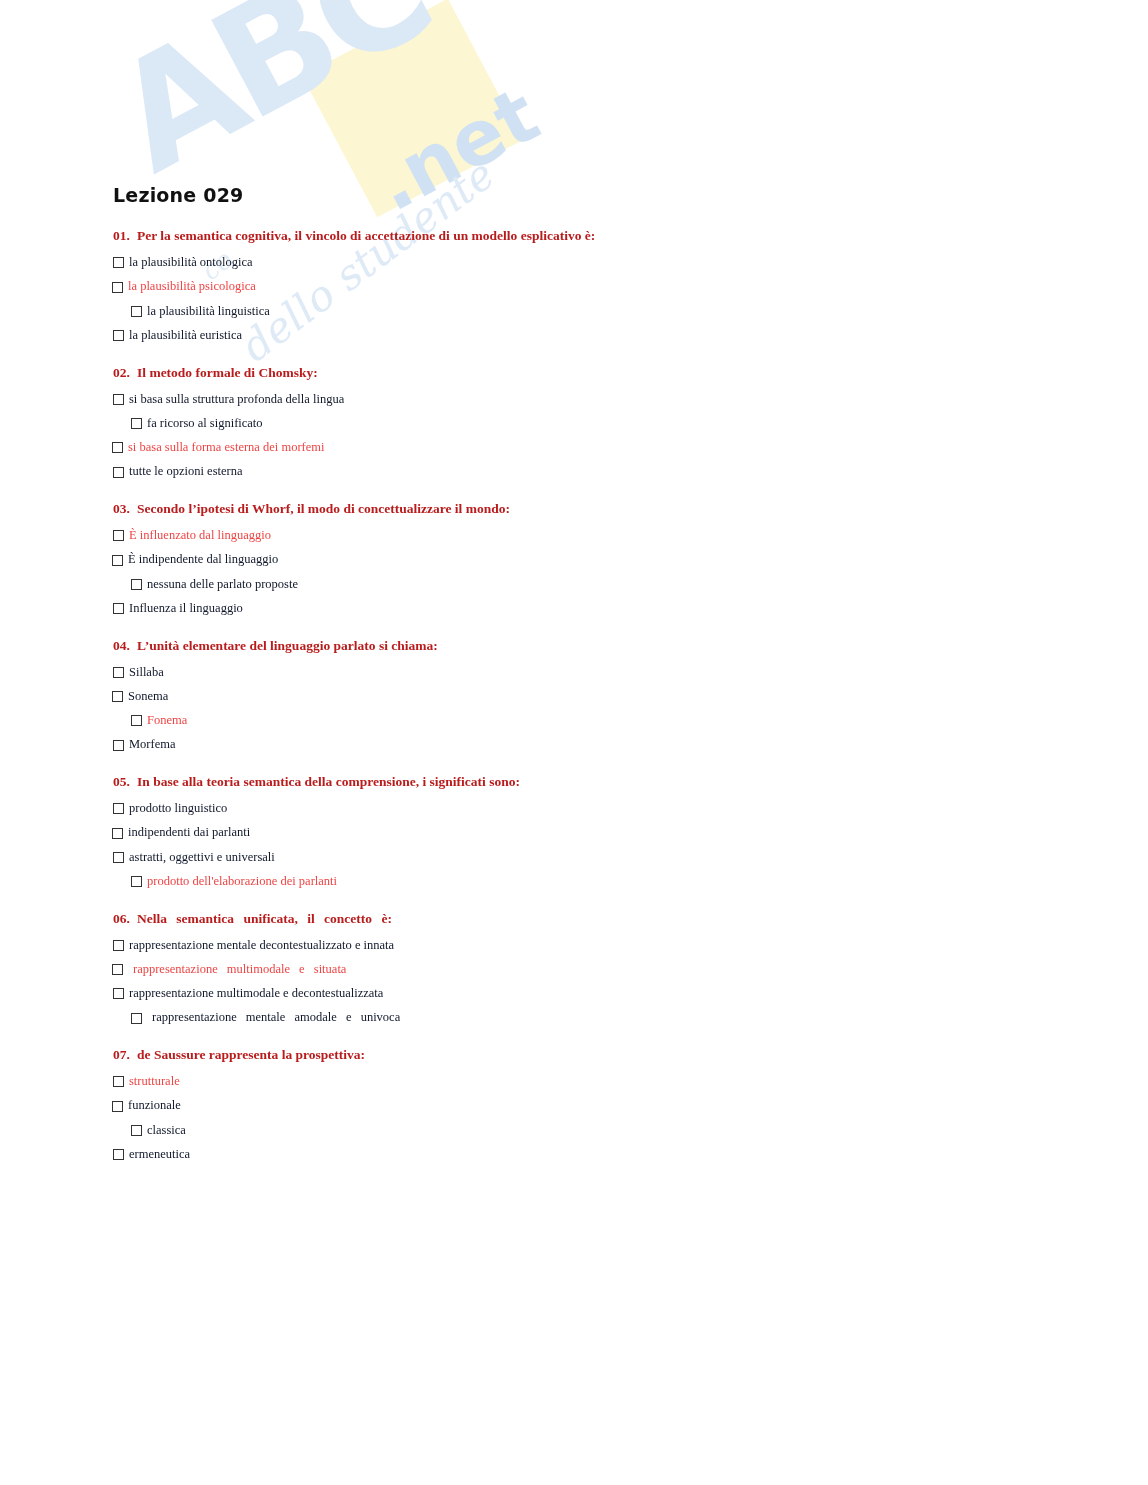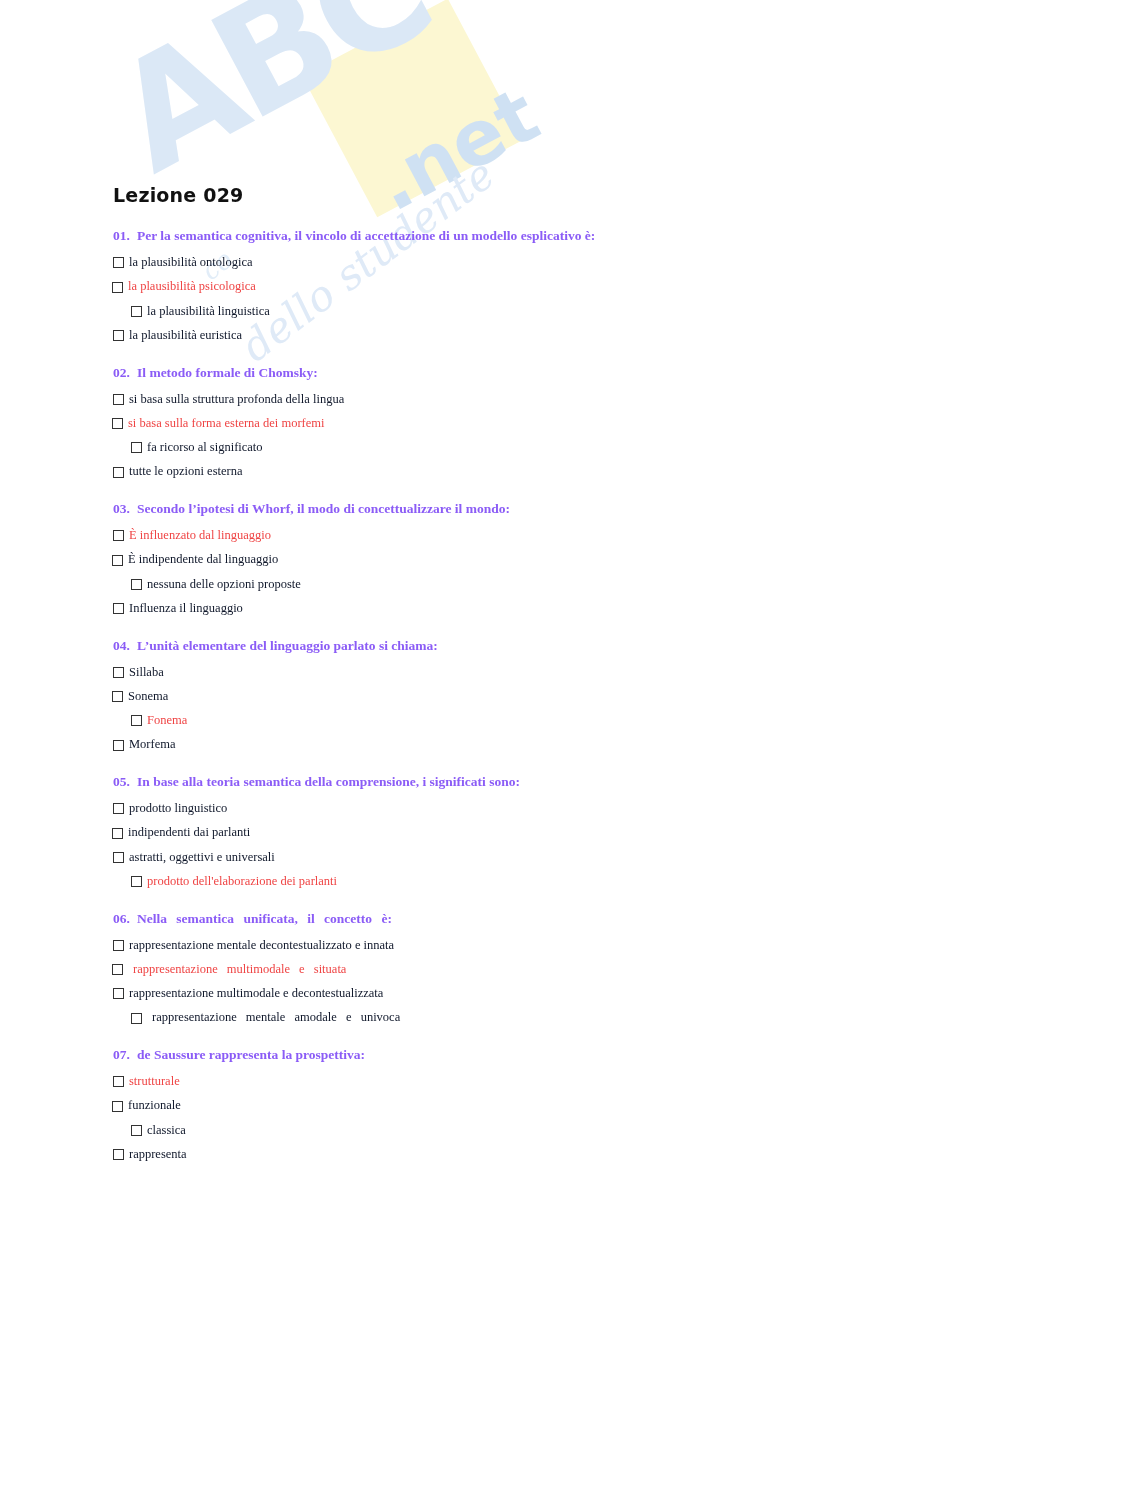--- a/index.html
+++ b/index.html
@@ -102,21 +102,21 @@
   }
 
   .question-block {
     margin-bottom: 22px;
   }
   .question-head {
     display: flex;
     align-items: baseline;
     font-weight: 700;
     font-size: 13.5px;
-    color: #8b5cf6;
+    color: #b91c1c;
     margin-bottom: 12px;
   }
   .q-num {
     min-width: 24px;
     font-weight: 700;
   }
   .q-text {
     font-weight: 700;
   }
   .question-block.justify .question-head .q-text {
@@ -193,27 +193,27 @@
         </div>
         <div class="question-block">
           <div class="question-head">
             <span class="q-num">02.</span>
             <span class="q-text">Il metodo formale di Chomsky:</span>
           </div>
           <div class="option-row indent-a">
             <span class="checkbox"></span>
             <span class="option-label">si basa sulla struttura profonda della lingua</span>
           </div>
+          <div class="option-row indent-c">
+            <span class="checkbox"></span>
+            <span class="option-label">fa ricorso al significato</span>
+          </div>
           <div class="option-row indent-b correct">
             <span class="checkbox"></span>
             <span class="option-label">si basa sulla forma esterna dei morfemi</span>
-          </div>
-          <div class="option-row indent-c">
-            <span class="checkbox"></span>
-            <span class="option-label">fa ricorso al significato</span>
           </div>
           <div class="option-row indent-a">
             <span class="checkbox"></span>
             <span class="option-label">tutte le opzioni esterna</span>
           </div>
         </div>
         <div class="question-block">
           <div class="question-head">
             <span class="q-num">03.</span>
             <span class="q-text">Secondo l’ipotesi di Whorf, il modo di concettualizzare il mondo:</span>
@@ -221,21 +221,21 @@
           <div class="option-row indent-a correct">
             <span class="checkbox"></span>
             <span class="option-label">È influenzato dal linguaggio</span>
           </div>
           <div class="option-row indent-b">
             <span class="checkbox"></span>
             <span class="option-label">È indipendente dal linguaggio</span>
           </div>
           <div class="option-row indent-c">
             <span class="checkbox"></span>
-            <span class="option-label">nessuna delle opzioni proposte</span>
+            <span class="option-label">nessuna delle parlato proposte</span>
           </div>
           <div class="option-row indent-a">
             <span class="checkbox"></span>
             <span class="option-label">Influenza il linguaggio</span>
           </div>
         </div>
         <div class="question-block">
           <div class="question-head">
             <span class="q-num">04.</span>
             <span class="q-text">L’unità elementare del linguaggio parlato si chiama:</span>
@@ -313,18 +313,18 @@
           <div class="option-row indent-b">
             <span class="checkbox"></span>
             <span class="option-label">funzionale</span>
           </div>
           <div class="option-row indent-c">
             <span class="checkbox"></span>
             <span class="option-label">classica</span>
           </div>
           <div class="option-row indent-a">
             <span class="checkbox"></span>
-            <span class="option-label">rappresenta</span>
+            <span class="option-label">ermeneutica</span>
           </div>
         </div>
       </div>
   </div>
 </div>
 
 </body></html>

